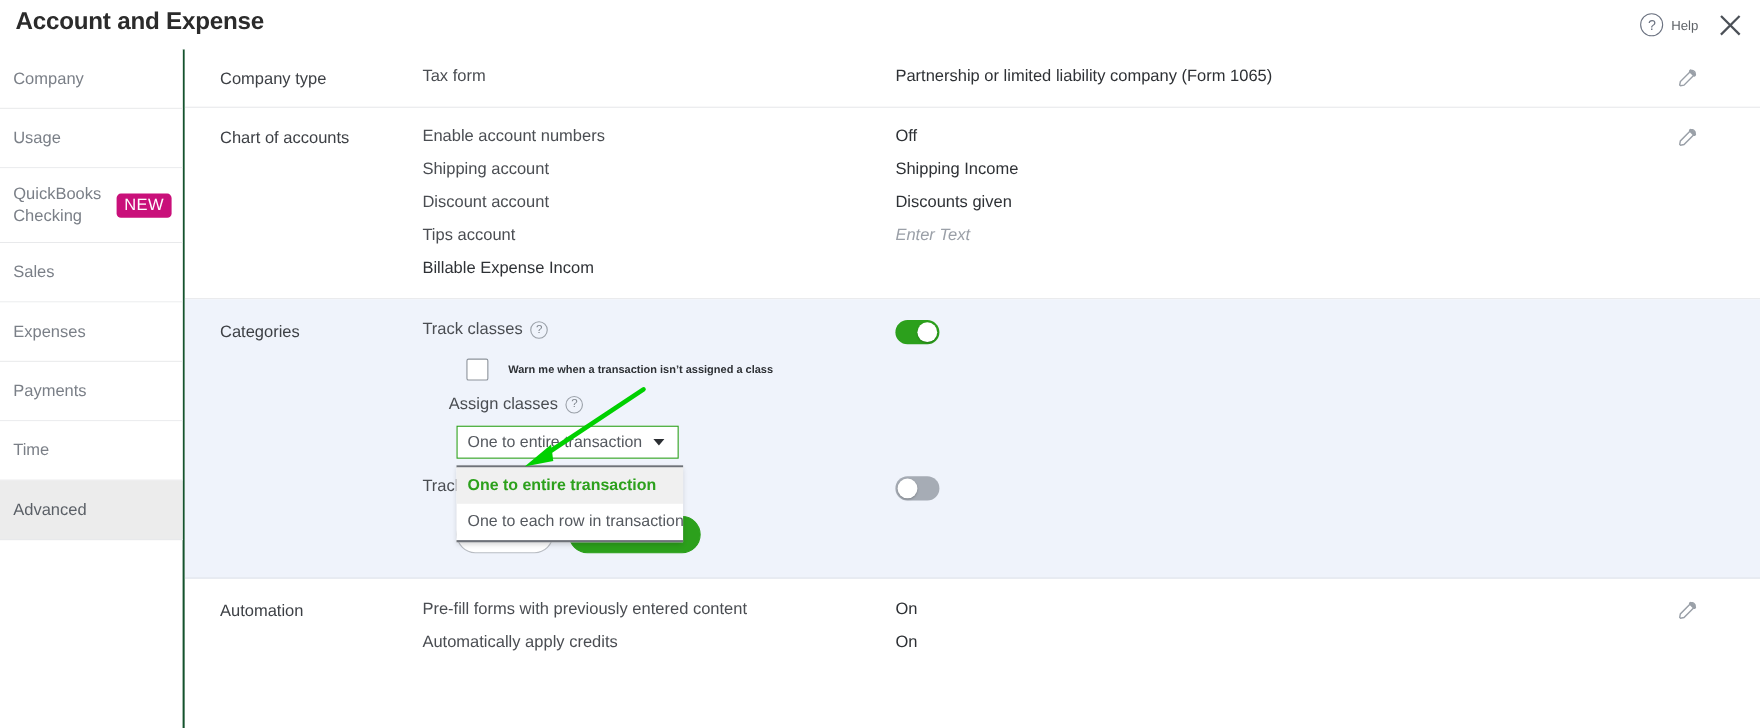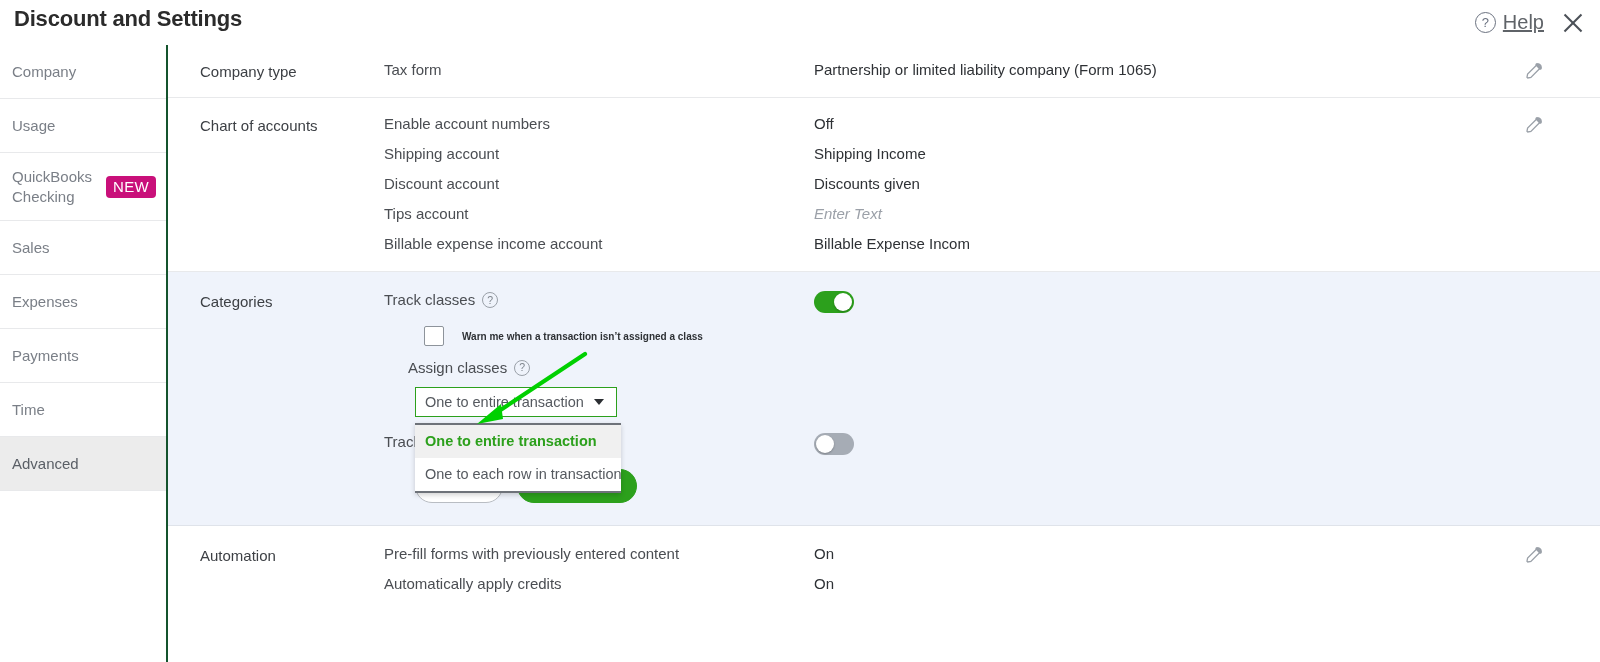--- a/index.html
+++ b/index.html
@@ -51,23 +51,22 @@
     border: 1.6px solid #6b7280;
     border-radius: 50%;
     display: flex;
     align-items: center;
     justify-content: center;
     font-size: 13px;
     color: #6b7280;
     line-height: 1;
   }
   .help-label {
-    font-size: 20px;
+    font-size: 12px;
     color: #5f6368;
-    text-decoration: underline;
   }
   .close-x {
     width: 26px; height: 26px;
     position: relative;
     cursor: pointer;
   }
   .close-x::before, .close-x::after {
     content: "";
     position: absolute;
     left: 1px; top: 12px;
@@ -345,21 +344,21 @@
     pointer-events: none;
     z-index: 60;
   }
 </style>
 </head>
 <body>
 
 <div id="app">
 
   <div class="header">
-    <div class="page-title">Discount and Settings</div>
+    <div class="page-title">Account and Expense</div>
     <div class="header-right">
       <div class="help-group">
         <span class="help-circle">?</span>
         <span class="help-label">Help</span>
       </div>
       <div class="close-x"></div>
     </div>
   </div>
 
   <div class="sidebar">
@@ -426,21 +425,20 @@
           </div>
           <div class="row">
             <div class="row-label">Discount account</div>
             <div class="row-value">Discounts given</div>
           </div>
           <div class="row">
             <div class="row-label">Tips account</div>
             <div class="row-value placeholder">Enter Text</div>
           </div>
           <div class="row">
-            <div class="row-label">Billable expense income account</div>
             <div class="row-value">Billable Expense Incom</div>
           </div>
         </div>
         <div class="pencil" style="top:17px;">
           <svg width="20" height="20" viewBox="0 0 20 20" fill="none">
             <path d="M3 16.2 L3.6 13.1 L13.2 3.5 C13.9 2.8 15 2.8 15.7 3.5 L16.5 4.3 C17.2 5 17.2 6.1 16.5 6.8 L6.9 16.4 L3.8 17 Z" stroke="#9aa0a8" stroke-width="1.3" fill="none"></path>
             <path d="M13.0 3.7 L16.3 7.0" stroke="#9aa0a8" stroke-width="3.2" stroke-linecap="round"></path>
           </svg>
         </div>
       </div>

